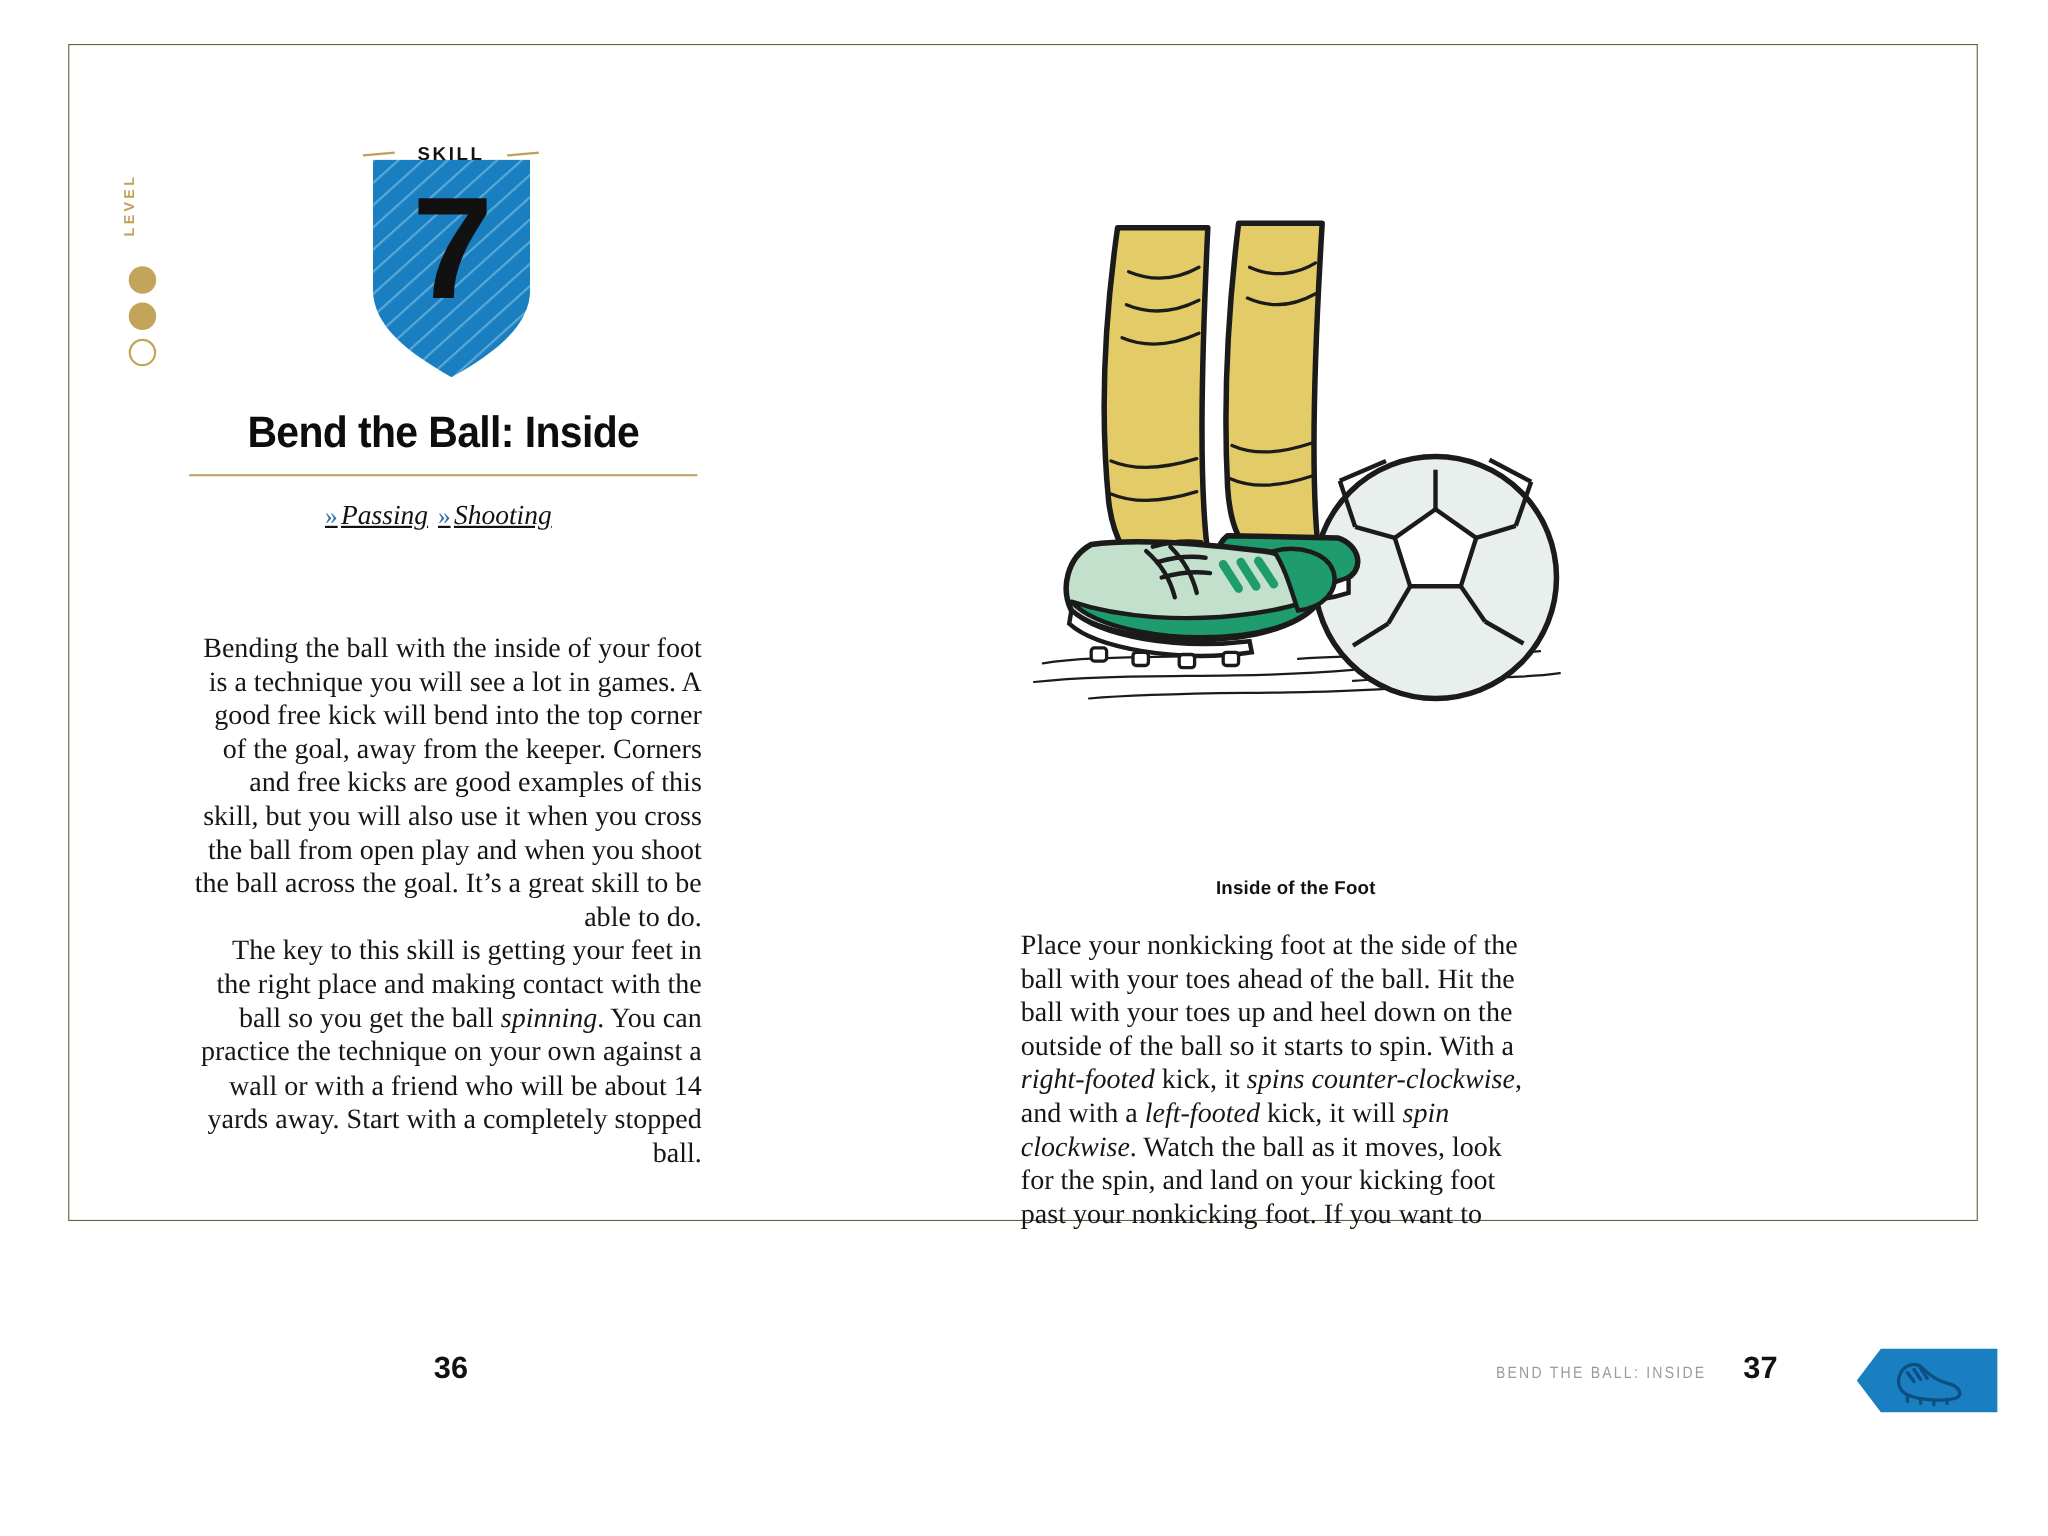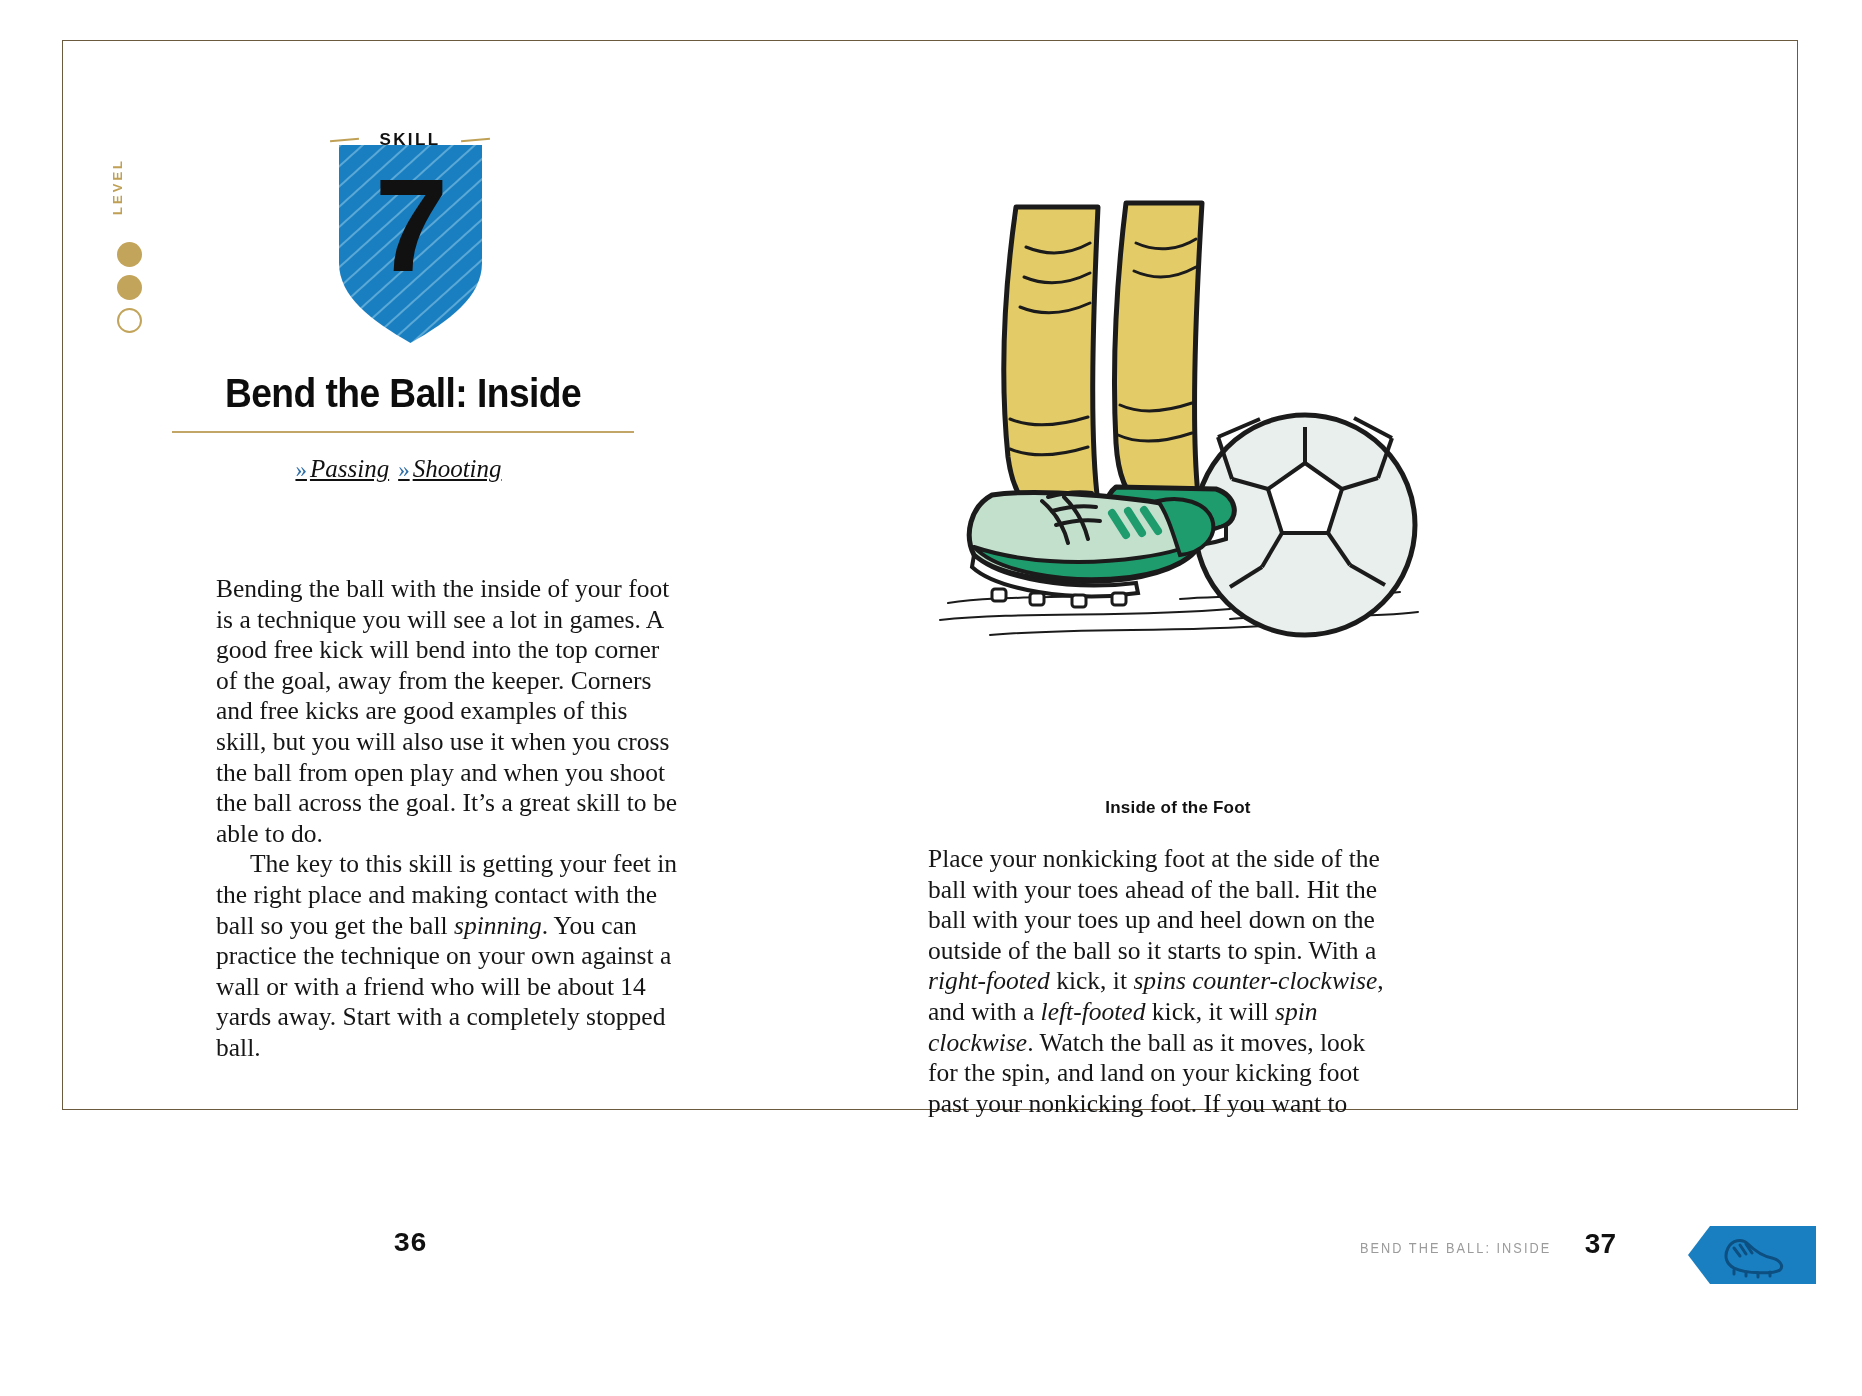--- a/index.html
+++ b/index.html
@@ -157,22 +157,21 @@
   .tag-text { padding-right: 9px; }
 
   #left-body {
     position: absolute;
     left: 172px;
     top: 574px;
     width: 466px;
     font-size: 25.5px;
     line-height: 30.6px;
     color: #161616;
-    text-align: left;
-    margin-left: 44px;
+    text-align: right;
   }
   #left-body p { margin: 0; }
   #left-body p.indent { text-indent: 34px; }
 
   
   #illustration {
     position: absolute;
     left: 930px;
     top: 195px;
     width: 500px;
@@ -201,21 +200,21 @@
   }
   #right-body p { margin: 0; }
 
   
   #folio-left {
     position: absolute;
     left: 340px;
     top: 1228px;
     width: 140px;
     text-align: center;
-    font-family: Liberation Mono, monospace;
+    font-family: Liberation Sans, sans-serif;
     font-size: 28px;
     font-weight: bold;
     color: #111111;
   }
   #footer-right {
     position: absolute;
     left: 1180px;
     top: 1228px;
     width: 436px;
     display: flex;

